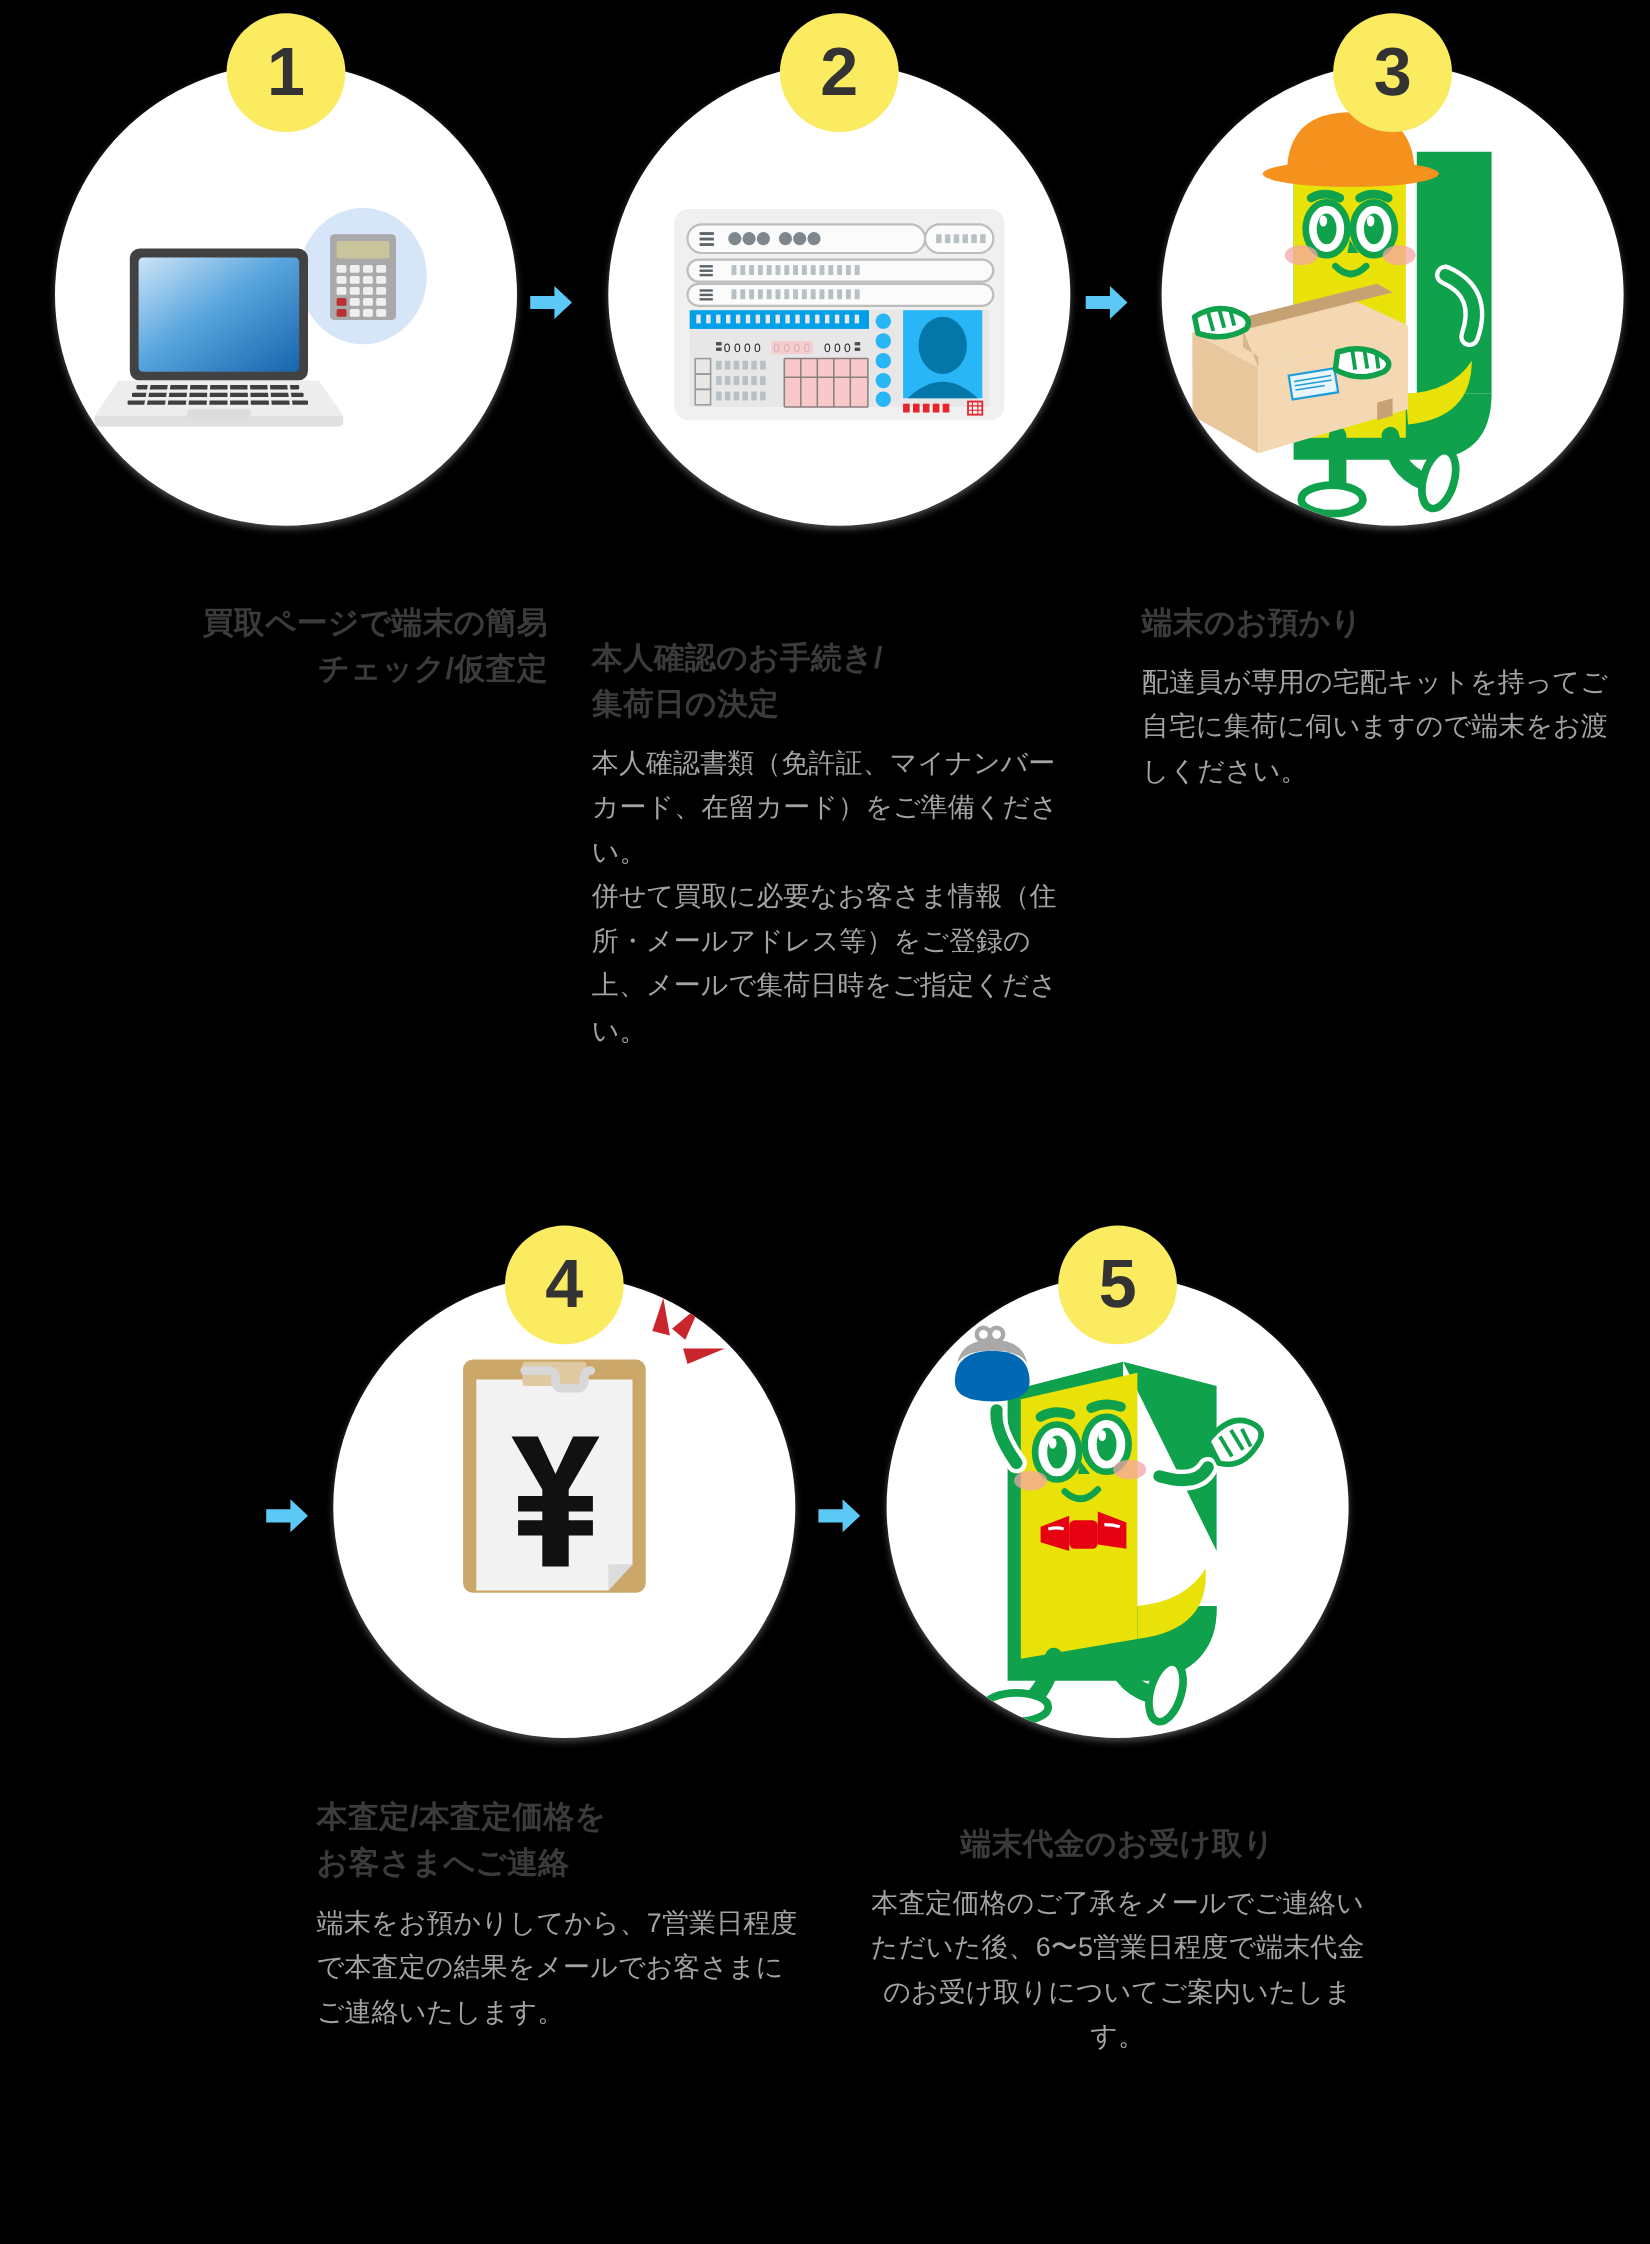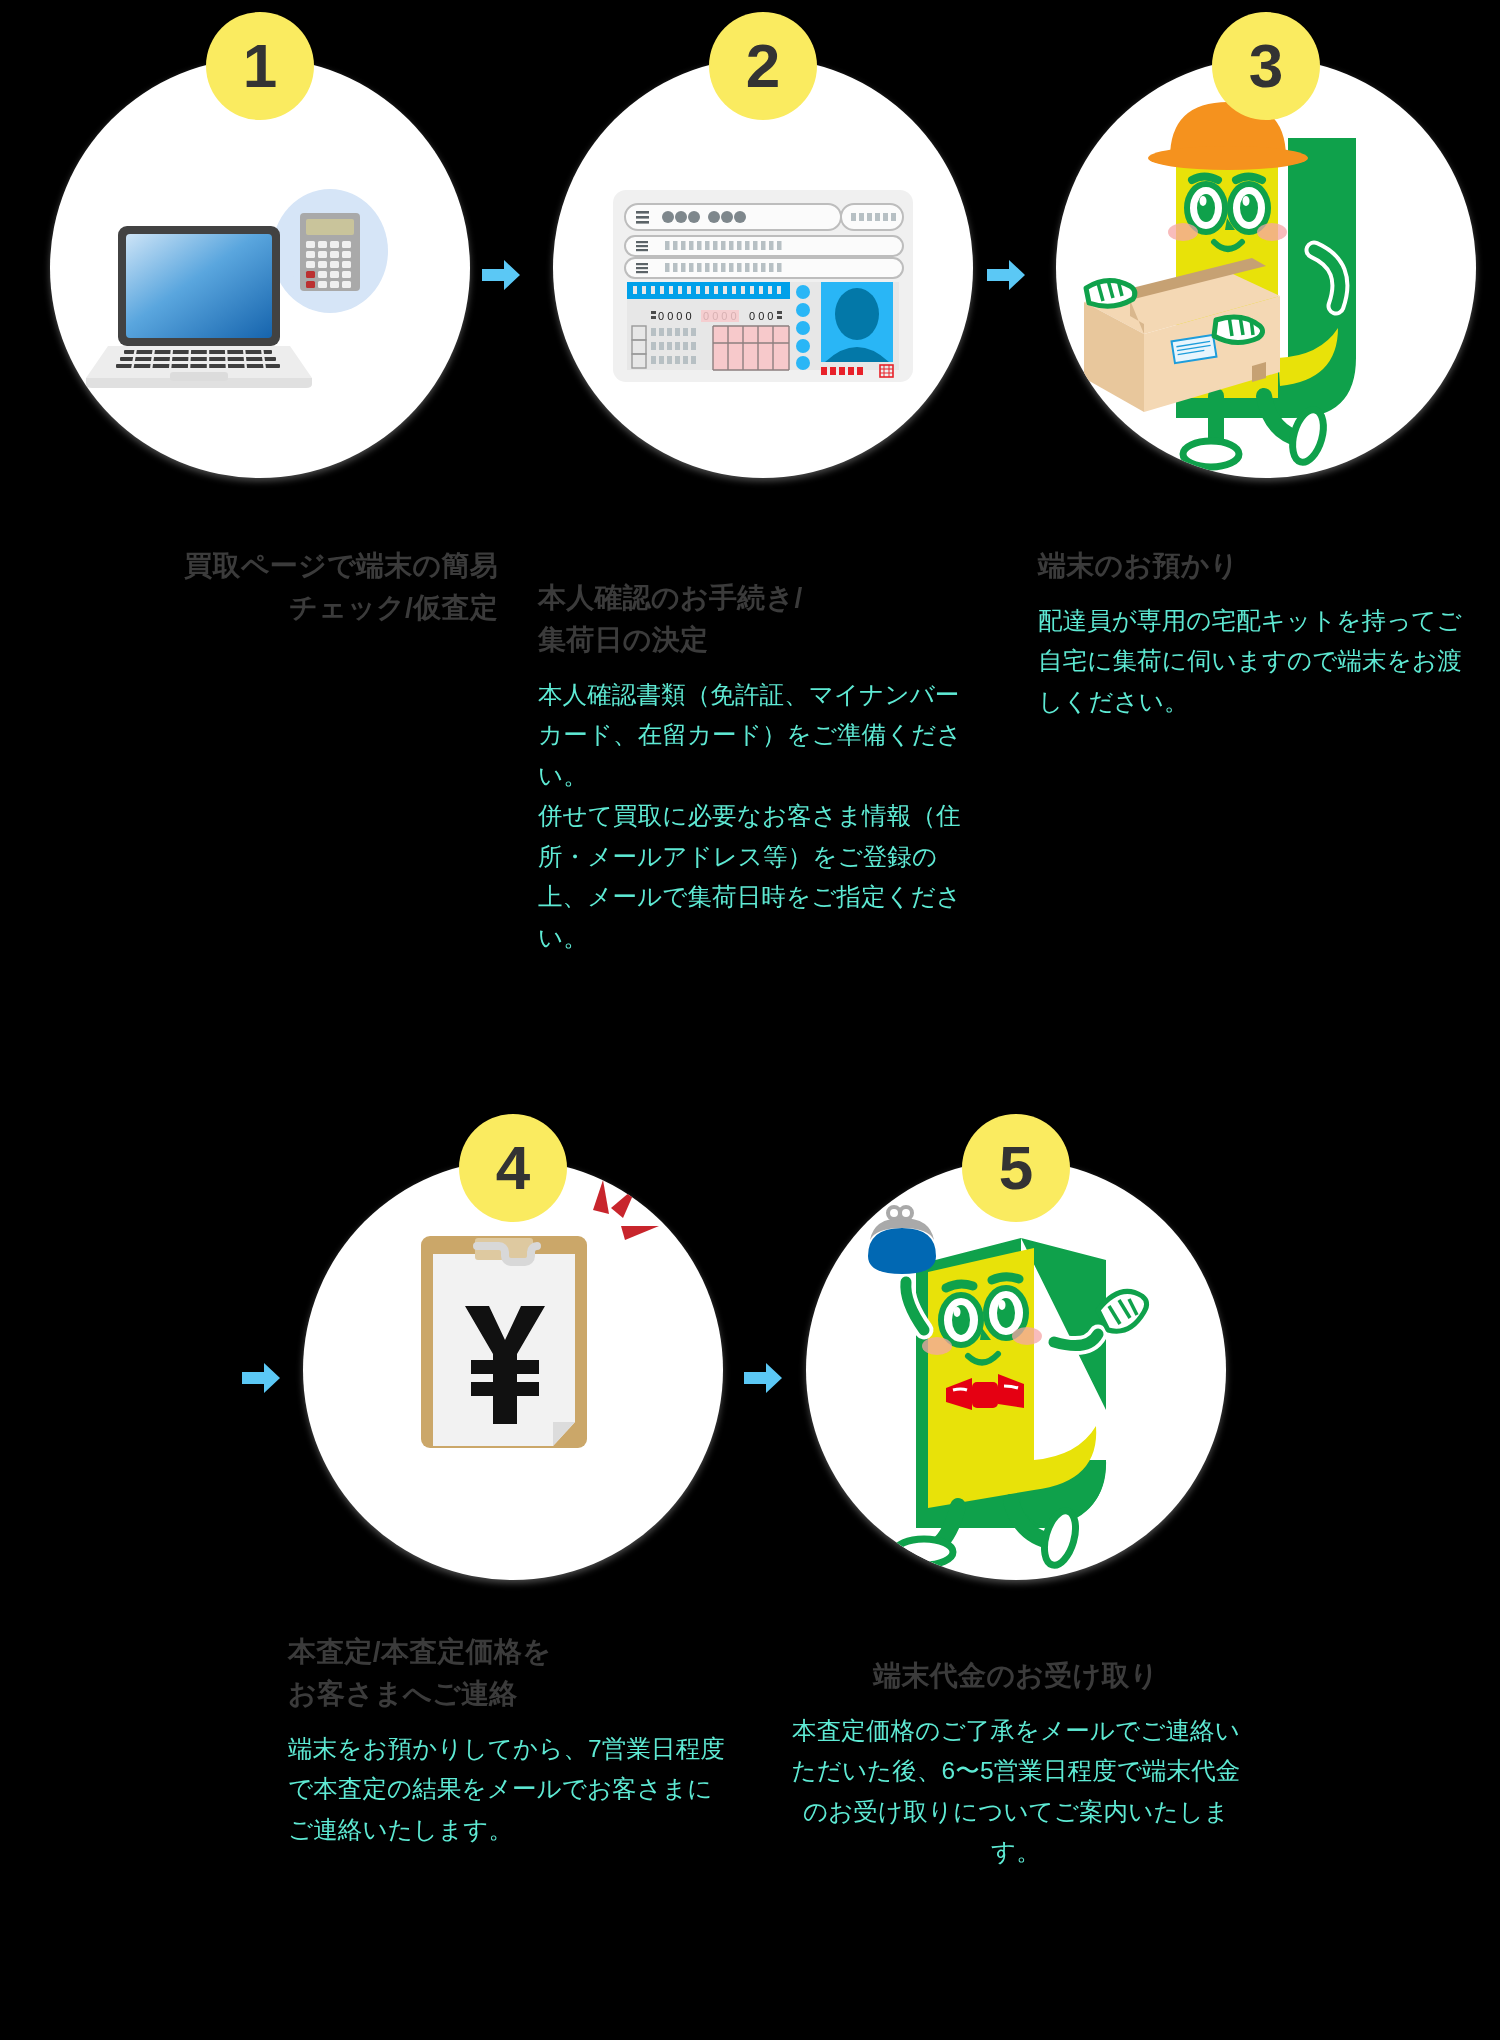--- a/index.html
+++ b/index.html
@@ -70,21 +70,21 @@
     font-size: 28px;
     font-weight: bold;
     color: #3b3b3b;
     line-height: 1.5;
     letter-spacing: 0.01em;
     margin: 0;
     white-space: pre-line;
   }
   .step-body {
     font-size: 24.5px;
-    color: #5eead4;
+    color: #a3a3a3;
     line-height: 1.65;
     letter-spacing: 0.005em;
     margin: 14px 0 0 0;
     white-space: pre-line;
   }
 
   
   .arrow {
     position: absolute;
     width: 46px; height: 46px;

